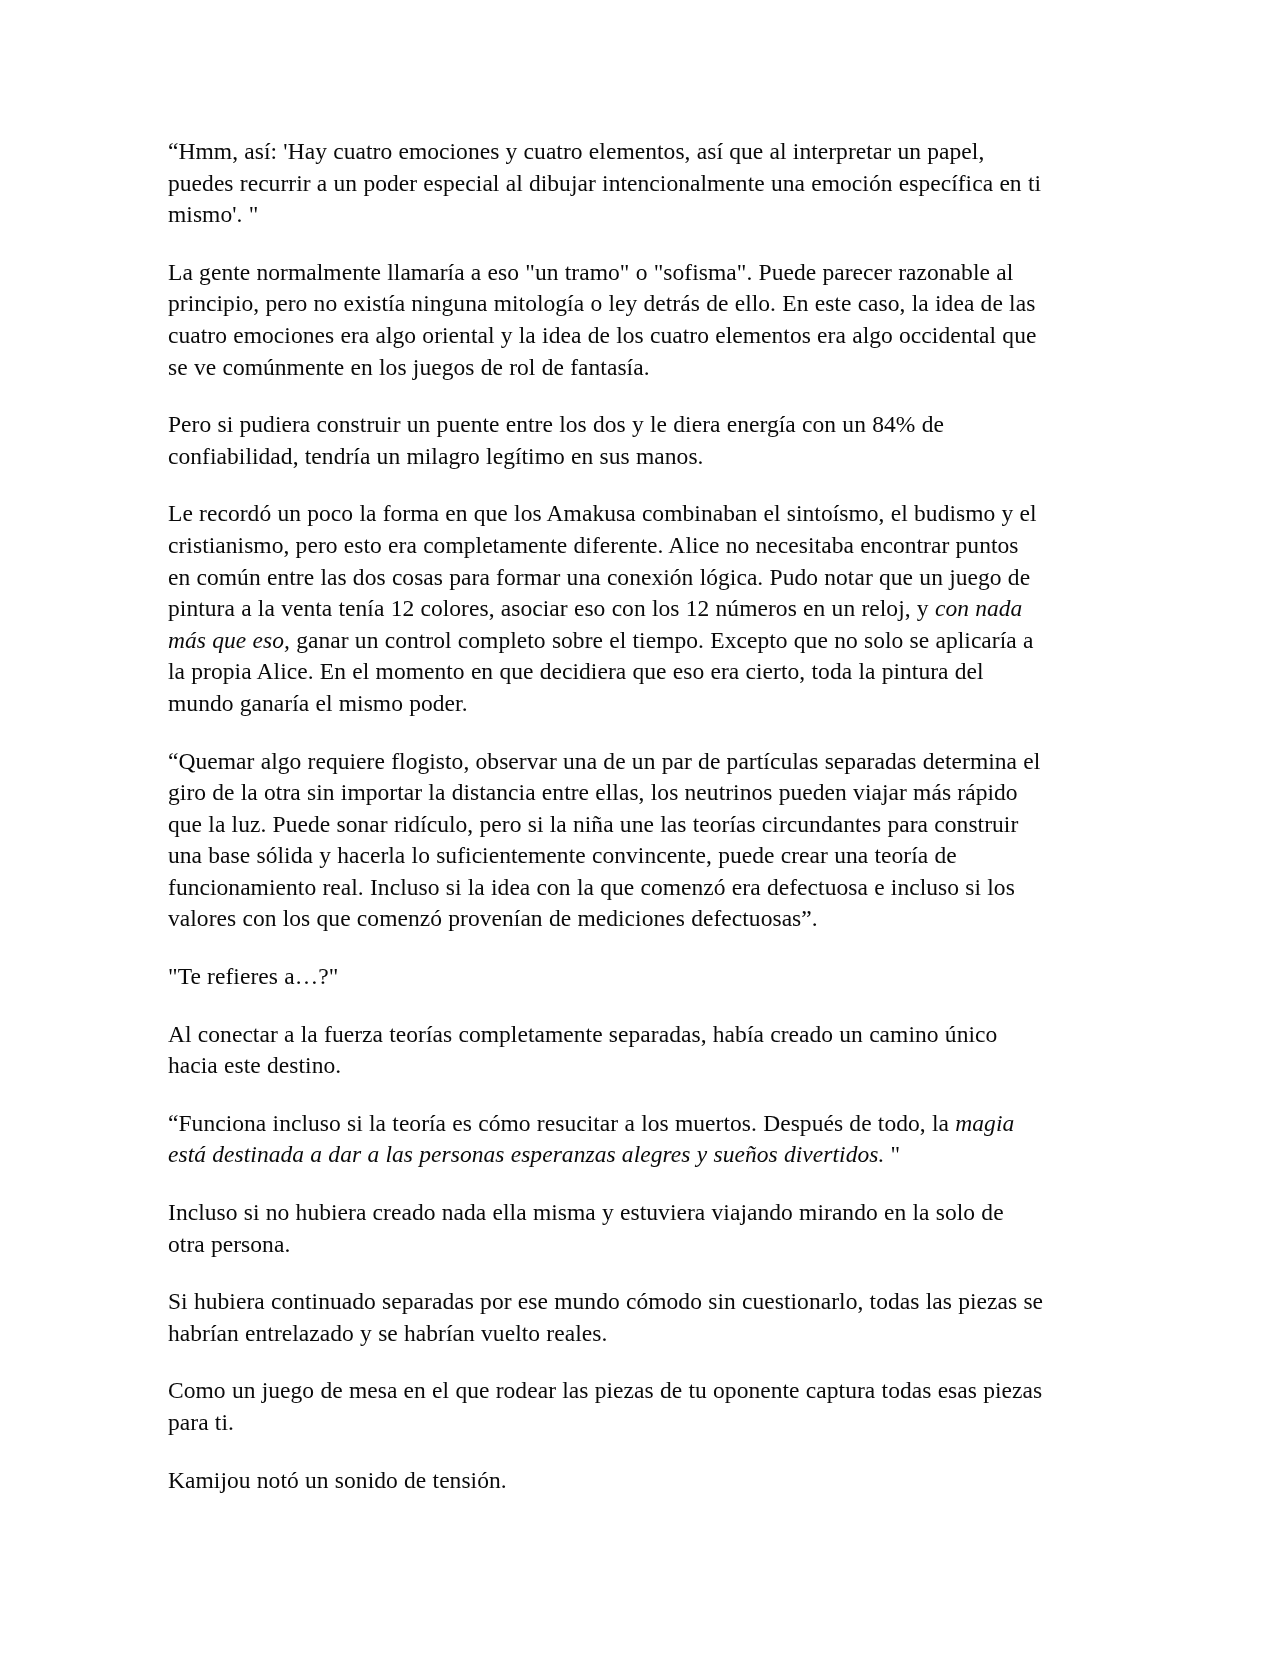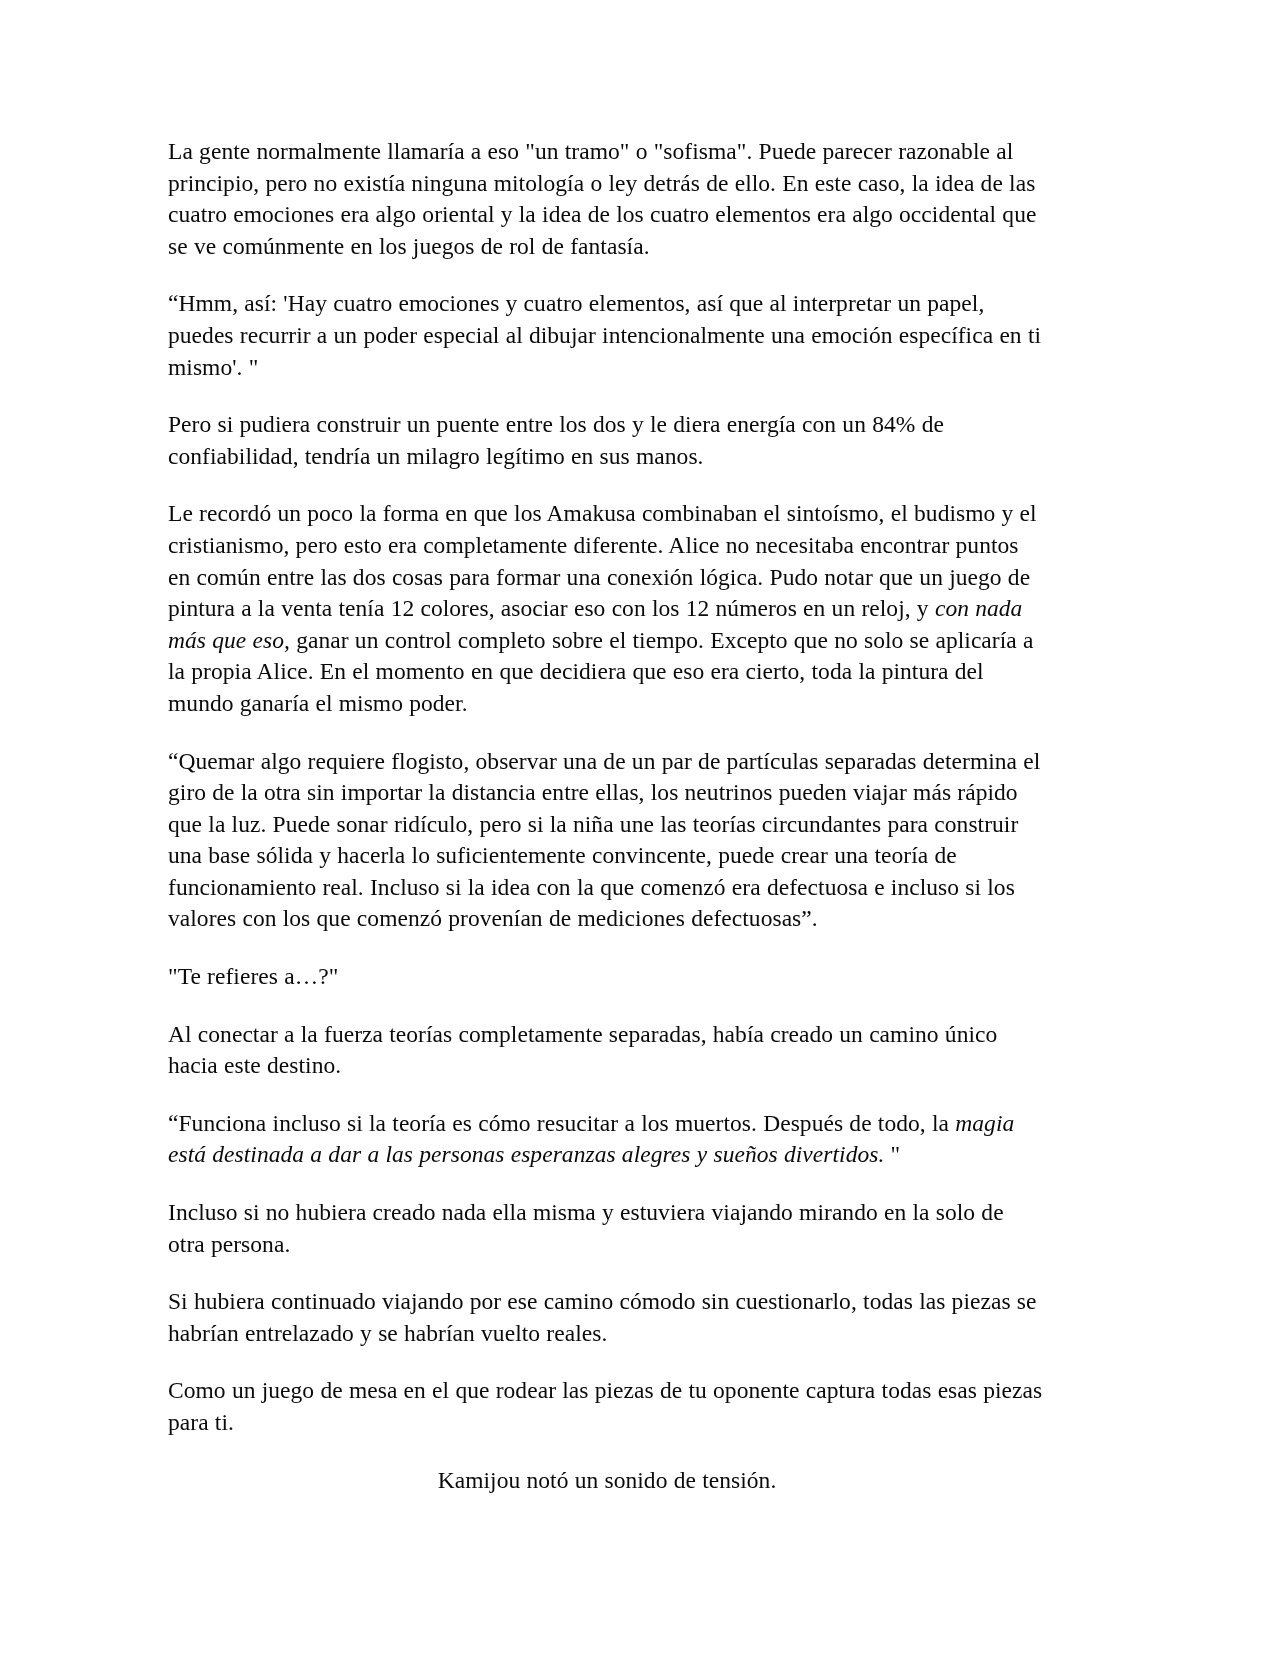--- a/index.html
+++ b/index.html
@@ -31,50 +31,49 @@
     font-size: 23.5px;
     line-height: 1.345;
     letter-spacing: 0.05px;
     text-align: left;
     word-spacing: 0.3px;
     color: #0a0a0a;
     -webkit-font-smoothing: antialiased;
   }
   p.para:last-child {
     margin-bottom: 8px;
-    text-align: center;
   }
   em.italic {
     font-style: italic;
   }
 </style>
 </head>
 <body>
 
 <div class="page">
   <div class="text-column">
 
+    <p class="para">“Hmm, así: 'Hay cuatro emociones y cuatro elementos, así que al interpretar un papel, puedes recurrir a un poder especial al dibujar intencionalmente una emoción específica en ti mismo'. "</p>
+
     <p class="para">La gente normalmente llamaría a eso "un tramo" o "sofisma". Puede parecer razonable al principio, pero no existía ninguna mitología o ley detrás de ello. En este caso, la idea de las cuatro emociones era algo oriental y la idea de los cuatro elementos era algo occidental que se ve comúnmente en los juegos de rol de fantasía.</p>
-
-    <p class="para">“Hmm, así: 'Hay cuatro emociones y cuatro elementos, así que al interpretar un papel, puedes recurrir a un poder especial al dibujar intencionalmente una emoción específica en ti mismo'. "</p>
 
     <p class="para">Pero si pudiera construir un puente entre los dos y le diera energía con un 84% de confiabilidad, tendría un milagro legítimo en sus manos.</p>
 
     <p class="para"><span>Le recordó un poco la forma en que los Amakusa combinaban el sintoísmo, el budismo y el cristianismo, pero esto era completamente diferente. Alice no necesitaba encontrar puntos en común entre las dos cosas para formar una conexión lógica. Pudo notar que un juego de pintura a la venta tenía 12 colores, asociar eso con los 12 números en un reloj, y </span><em class="italic">con nada más que eso,</em><span> ganar un control completo sobre el tiempo. Excepto que no solo se aplicaría a la propia Alice. En el momento en que decidiera que eso era cierto, toda la pintura del mundo ganaría el mismo poder.</span></p>
 
     <p class="para">“Quemar algo requiere flogisto, observar una de un par de partículas separadas determina el giro de la otra sin importar la distancia entre ellas, los neutrinos pueden viajar más rápido que la luz. Puede sonar ridículo, pero si la niña une las teorías circundantes para construir una base sólida y hacerla lo suficientemente convincente, puede crear una teoría de funcionamiento real. Incluso si la idea con la que comenzó era defectuosa e incluso si los valores con los que comenzó provenían de mediciones defectuosas”.</p>
 
     <p class="para">"Te refieres a…?"</p>
 
     <p class="para">Al conectar a la fuerza teorías completamente separadas, había creado un camino único hacia este destino.</p>
 
     <p class="para"><span>“Funciona incluso si la teoría es cómo resucitar a los muertos. Después de todo, la </span><em class="italic">magia está destinada a dar a las personas esperanzas alegres y sueños divertidos.</em><span> "</span></p>
 
     <p class="para">Incluso si no hubiera creado nada ella misma y estuviera viajando mirando en la solo de otra persona.</p>
 
-    <p class="para">Si hubiera continuado viajando por ese camino cómodo sin cuestionarlo, todas las piezas se habrían entrelazado y se habrían vuelto reales.</p>
+    <p class="para">Si hubiera continuado separadas por ese mundo cómodo sin cuestionarlo, todas las piezas se habrían entrelazado y se habrían vuelto reales.</p>
 
     <p class="para">Como un juego de mesa en el que rodear las piezas de tu oponente captura todas esas piezas para ti.</p>
 
     <p class="para">Kamijou notó un sonido de tensión.</p>
 
   </div>
 </div>
 
 </body></html>

